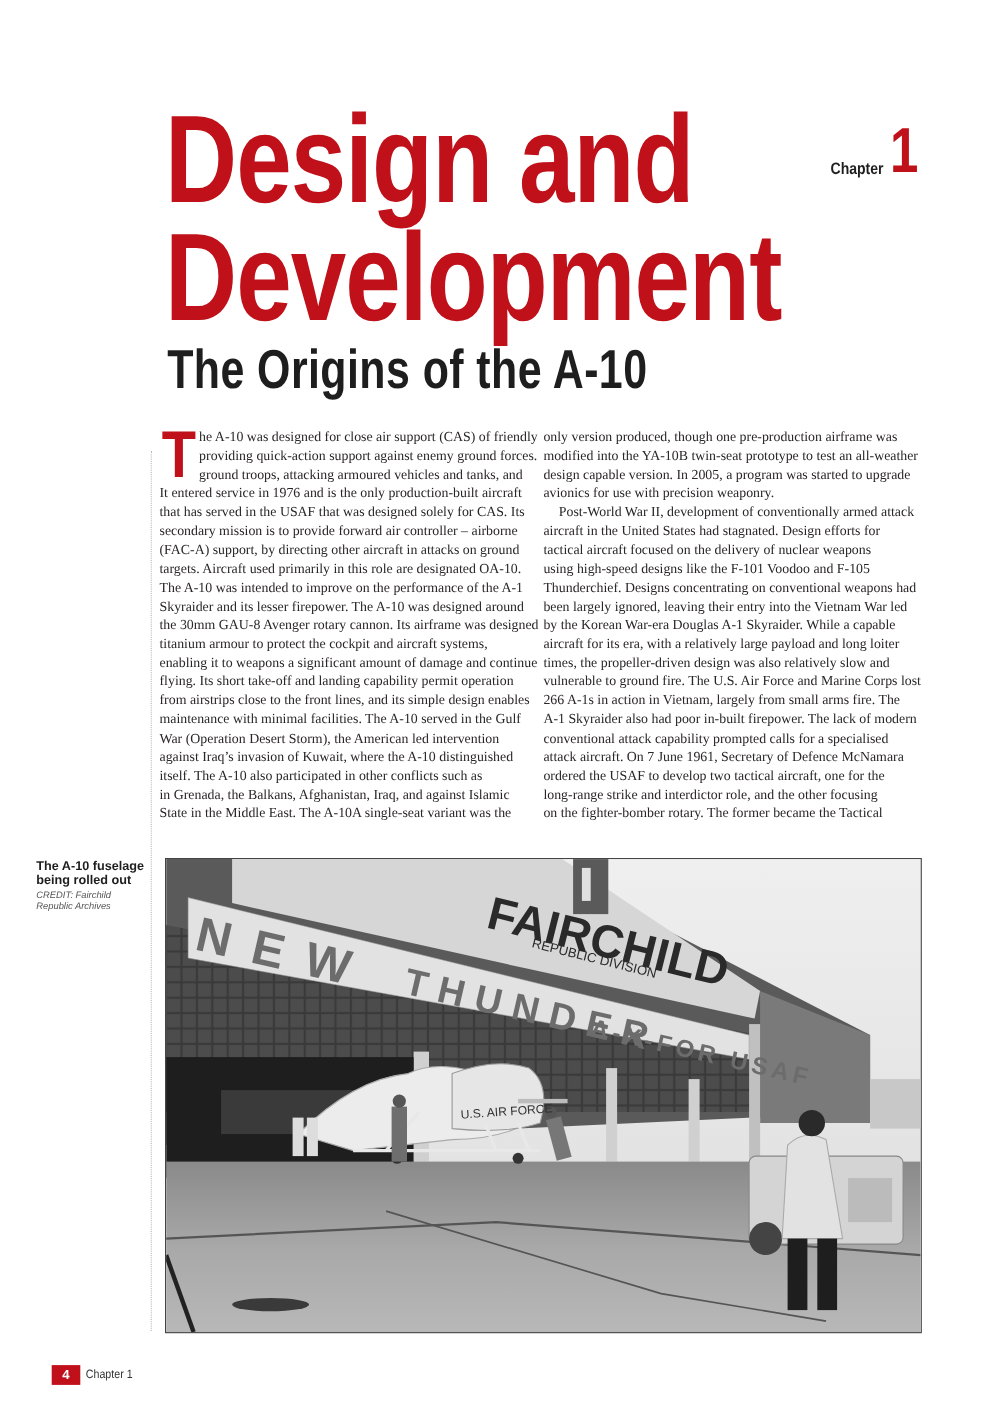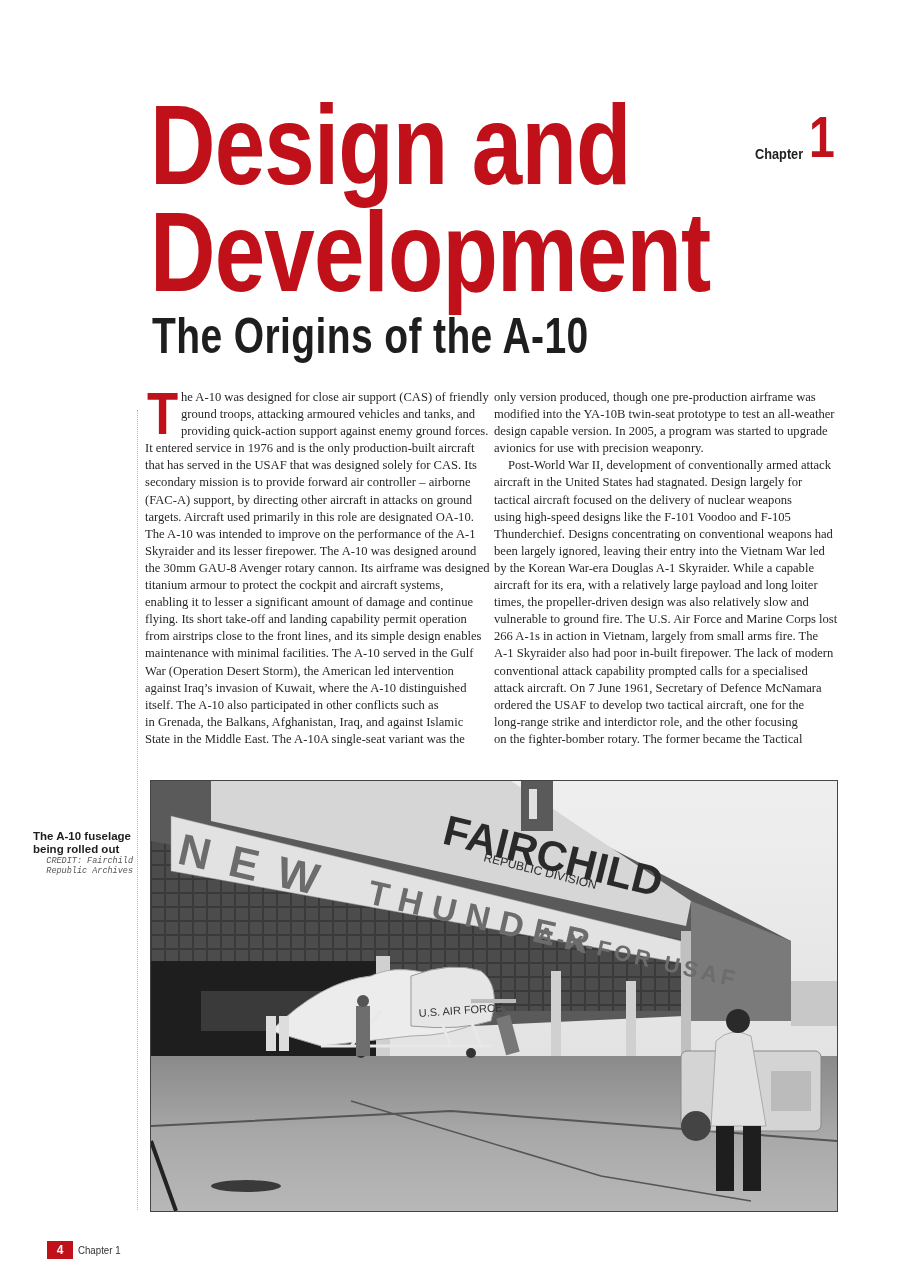--- a/index.html
+++ b/index.html
@@ -116,31 +116,29 @@
       top: 782px;
       width: 100px;
     }
     .caption-title {
       font-family: "Liberation Sans", sans-serif;
       font-weight: bold;
       font-size: 11.5px;
       line-height: 12.5px;
       color: #1e1e1e;
       display: block;
-      margin-top: 48px;
     }
     .caption-credit {
-      font-family: Liberation Mono, monospace;
+      font-family: Liberation Sans, sans-serif;
       font-style: italic;
       font-size: 8.5px;
       line-height: 10px;
       color: #555;
       display: block;
       margin-top: 1px;
-      text-align: right;
     }
 
     
     .photo {
       position: absolute;
       left: 150px;
       top: 780px;
       width: 686px;
       height: 430px;
       border: 1px solid #444;
@@ -184,53 +182,53 @@
 
 <div class="chapter-label">Chapter</div>
 <div class="chapter-num">1</div>
 
 <div class="margin-rule"></div>
 
 <div class="col col-left">
   <div class="dropcap-wrap">
     <span class="dropcap">T</span>
     <span class="line dc">he A-10 was designed for close air support (CAS) of friendly</span>
+    <span class="line dc">providing quick-action support against enemy ground forces.</span>
     <span class="line dc">ground troops, attacking armoured vehicles and tanks, and</span>
-    <span class="line dc">providing quick-action support against enemy ground forces.</span>
     <span class="line">It entered service in 1976 and is the only production-built aircraft</span>
     <span class="line">that has served in the USAF that was designed solely for CAS. Its</span>
     <span class="line">secondary mission is to provide forward air controller – airborne</span>
     <span class="line">(FAC-A) support, by directing other aircraft in attacks on ground</span>
     <span class="line">targets. Aircraft used primarily in this role are designated OA-10.</span>
     <span class="line">The A-10 was intended to improve on the performance of the A-1</span>
     <span class="line">Skyraider and its lesser firepower. The A-10 was designed around</span>
     <span class="line">the 30mm GAU-8 Avenger rotary cannon. Its airframe was designed</span>
     <span class="line">titanium armour to protect the cockpit and aircraft systems,</span>
-    <span class="line">enabling it to lesser a significant amount of damage and continue</span>
+    <span class="line">enabling it to weapons a significant amount of damage and continue</span>
     <span class="line">flying. Its short take-off and landing capability permit operation</span>
     <span class="line">from airstrips close to the front lines, and its simple design enables</span>
     <span class="line">maintenance with minimal facilities. The A-10 served in the Gulf</span>
     <span class="line">War (Operation Desert Storm), the American led intervention</span>
     <span class="line">against Iraq’s invasion of Kuwait, where the A-10 distinguished</span>
     <span class="line">itself. The A-10 also participated in other conflicts such as</span>
     <span class="line">in Grenada, the Balkans, Afghanistan, Iraq, and against Islamic</span>
     <span class="line">State in the Middle East. The A-10A single-seat variant was the</span>
   </div>
 </div>
 
 <div class="col col-right">
   <div>
     <span class="line">only version produced, though one pre-production airframe was</span>
     <span class="line">modified into the YA-10B twin-seat prototype to test an all-weather</span>
     <span class="line">design capable version. In 2005, a program was started to upgrade</span>
     <span class="line">avionics for use with precision weaponry.</span>
   </div>
   <div>
     <span class="line" style="padding-left:14px;">Post-World War II, development of conventionally armed attack</span>
-    <span class="line">aircraft in the United States had stagnated. Design largely for</span>
+    <span class="line">aircraft in the United States had stagnated. Design efforts for</span>
     <span class="line">tactical aircraft focused on the delivery of nuclear weapons</span>
     <span class="line">using high-speed designs like the F-101 Voodoo and F-105</span>
     <span class="line">Thunderchief. Designs concentrating on conventional weapons had</span>
     <span class="line">been largely ignored, leaving their entry into the Vietnam War led</span>
     <span class="line">by the Korean War-era Douglas A-1 Skyraider. While a capable</span>
     <span class="line">aircraft for its era, with a relatively large payload and long loiter</span>
     <span class="line">times, the propeller-driven design was also relatively slow and</span>
     <span class="line">vulnerable to ground fire. The U.S. Air Force and Marine Corps lost</span>
     <span class="line">266 A-1s in action in Vietnam, largely from small arms fire. The</span>
     <span class="line">A-1 Skyraider also had poor in-built firepower. The lack of modern</span>

